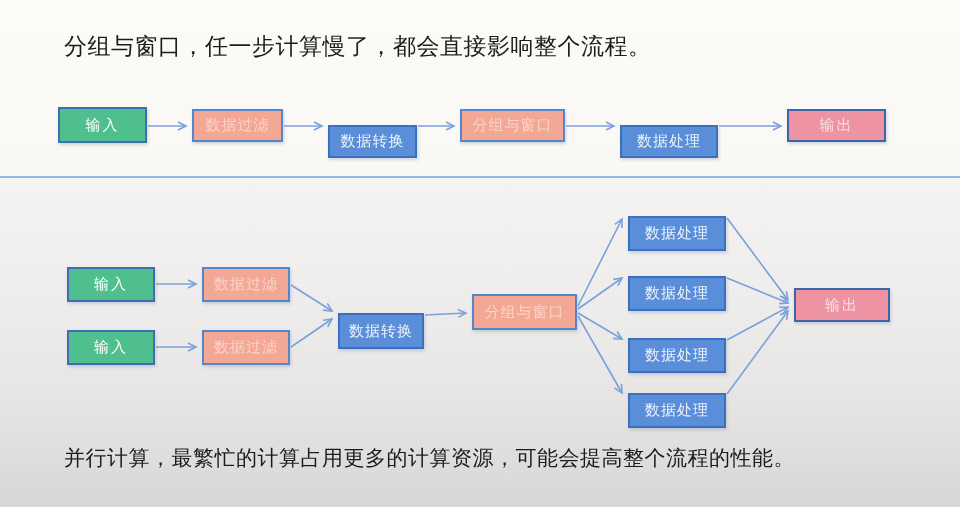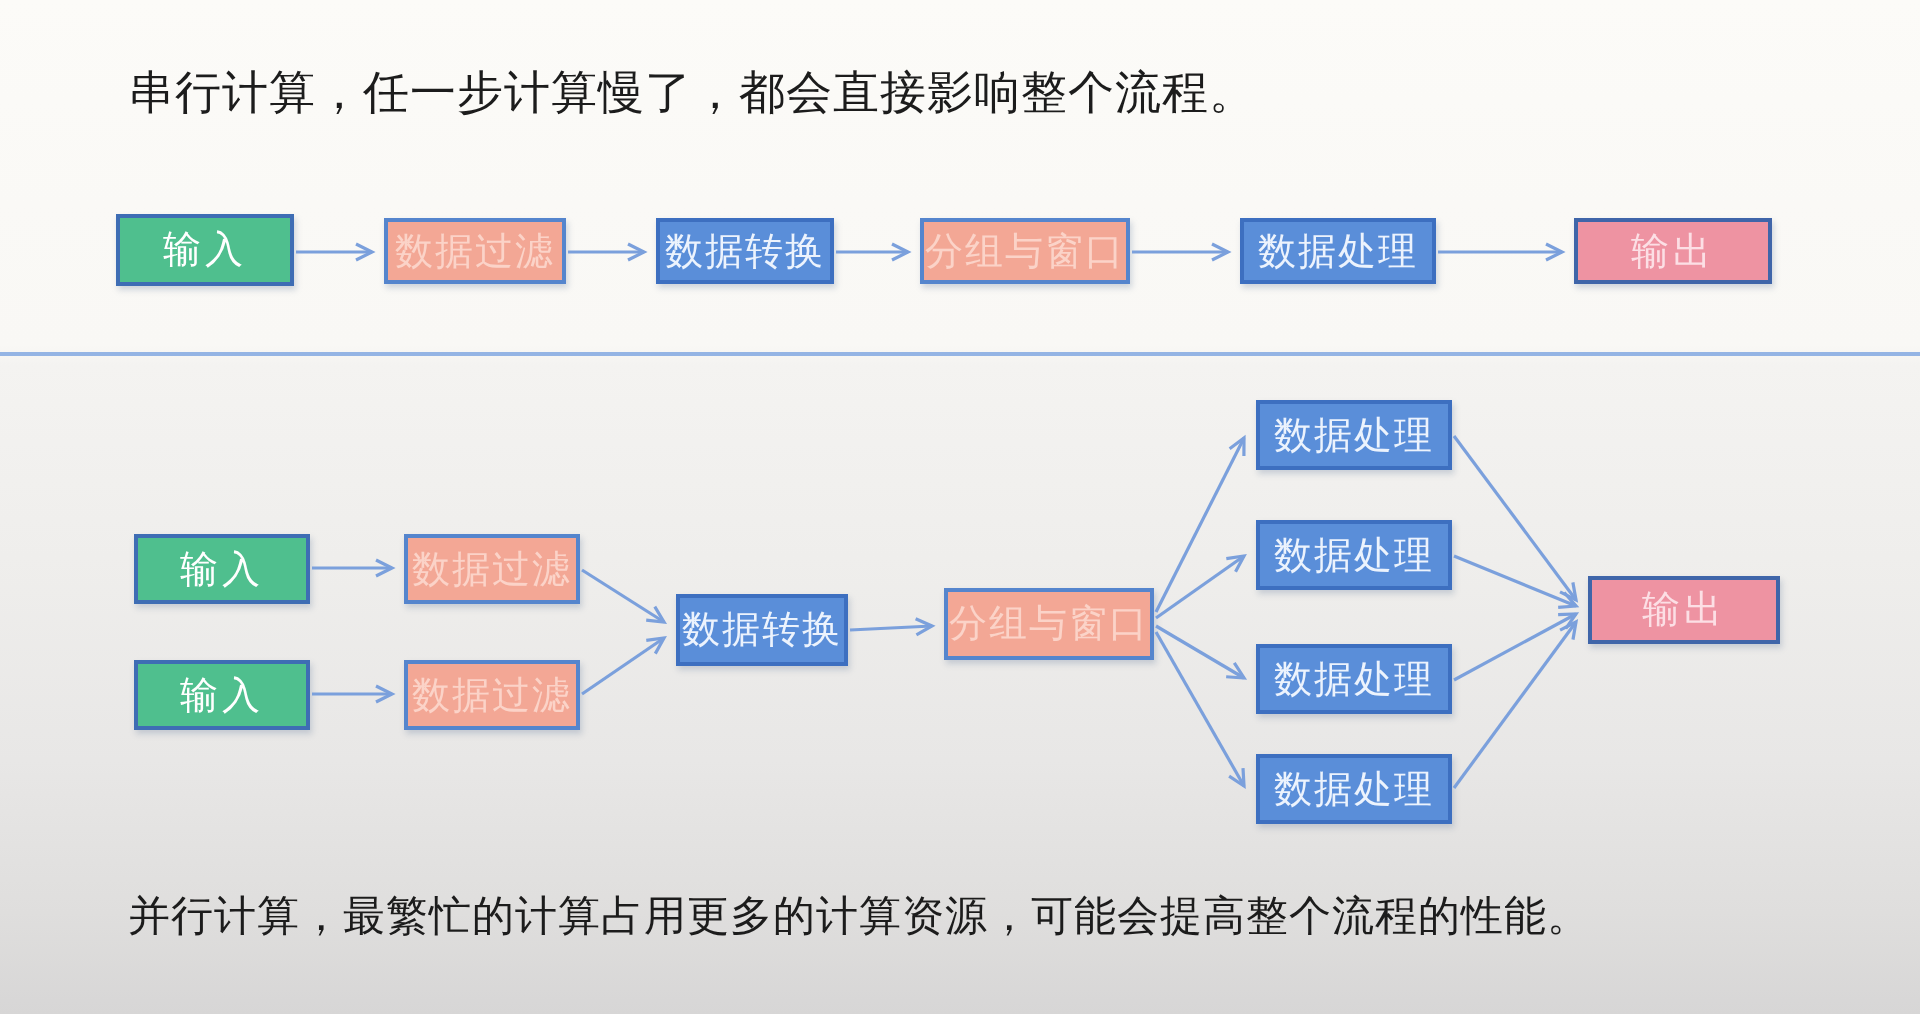--- a/index.html
+++ b/index.html
@@ -28,39 +28,40 @@
   .parallel-caption{left:64px;top:444px;font-size:21px;}
   .divider{
     position:absolute;
     left:0;top:176px;width:960px;height:2px;
     background:var(--divider,#94b4e4);
   }
   .node{
     position:absolute;
     box-sizing:border-box;
     display:flex;align-items:center;justify-content:center;
-    font-size:19px;
+    font-size:15px;
     letter-spacing:2px;
     border:2px solid;
     box-shadow:1px 2px 3px rgba(110,130,160,0.30);
   }
   .node.green{
     background:var(--green-fill,#4fbf8e);
     border-color:var(--green-border,#3e6db4);
     color:#ffffff;
   }
   .node.salmon{
     background:var(--salmon-fill,#f3a795);
     border-color:var(--salmon-border,#5585cd);
     color:var(--salmon-text,#fbd3c8);
   }
   .node.blue{
     background:var(--blue-fill,#5a8ed9);
     border-color:var(--blue-border,#3d6fc0);
     color:var(--blue-text,#ecf3fd);
+    margin-top:16px;
   }
   .node.pink{
     background:var(--pink-fill,#ee93a2);
     border-color:var(--pink-border,#3f65a9);
     color:var(--pink-text,#fcdfe5);
     text-align:right;
   }
   svg.arrow-layer{
     position:absolute;left:0;top:0;width:960px;height:507px;
     pointer-events:none;
@@ -69,21 +70,21 @@
     stroke:var(--arrow,#7ba0dc);
     stroke-width:1.6;
     fill:none;
   }
 </style>
 </head>
 <body>
 
 <div class="slide">
 
-  <div class="section-title serial-title">串行计算，任一步计算慢了，都会直接影响整个流程。</div>
+  <div class="section-title serial-title">分组与窗口，任一步计算慢了，都会直接影响整个流程。</div>
 
   <div class="node green" style="left:58px;top:107px;width:89px;height:36px;">输入</div>
   <div class="node salmon" style="left:192px;top:109px;width:91px;height:33px;letter-spacing:1px;">数据过滤</div>
   <div class="node blue" style="left:328px;top:109px;width:89px;height:33px;letter-spacing:1px;">数据转换</div>
   <div class="node salmon" style="left:460px;top:109px;width:105px;height:33px;letter-spacing:1px;">分组与窗口</div>
   <div class="node blue" style="left:620px;top:109px;width:98px;height:33px;letter-spacing:1px;">数据处理</div>
   <div class="node pink" style="left:787px;top:109px;width:99px;height:33px;">输出</div>
 
   <div class="divider"></div>
 

